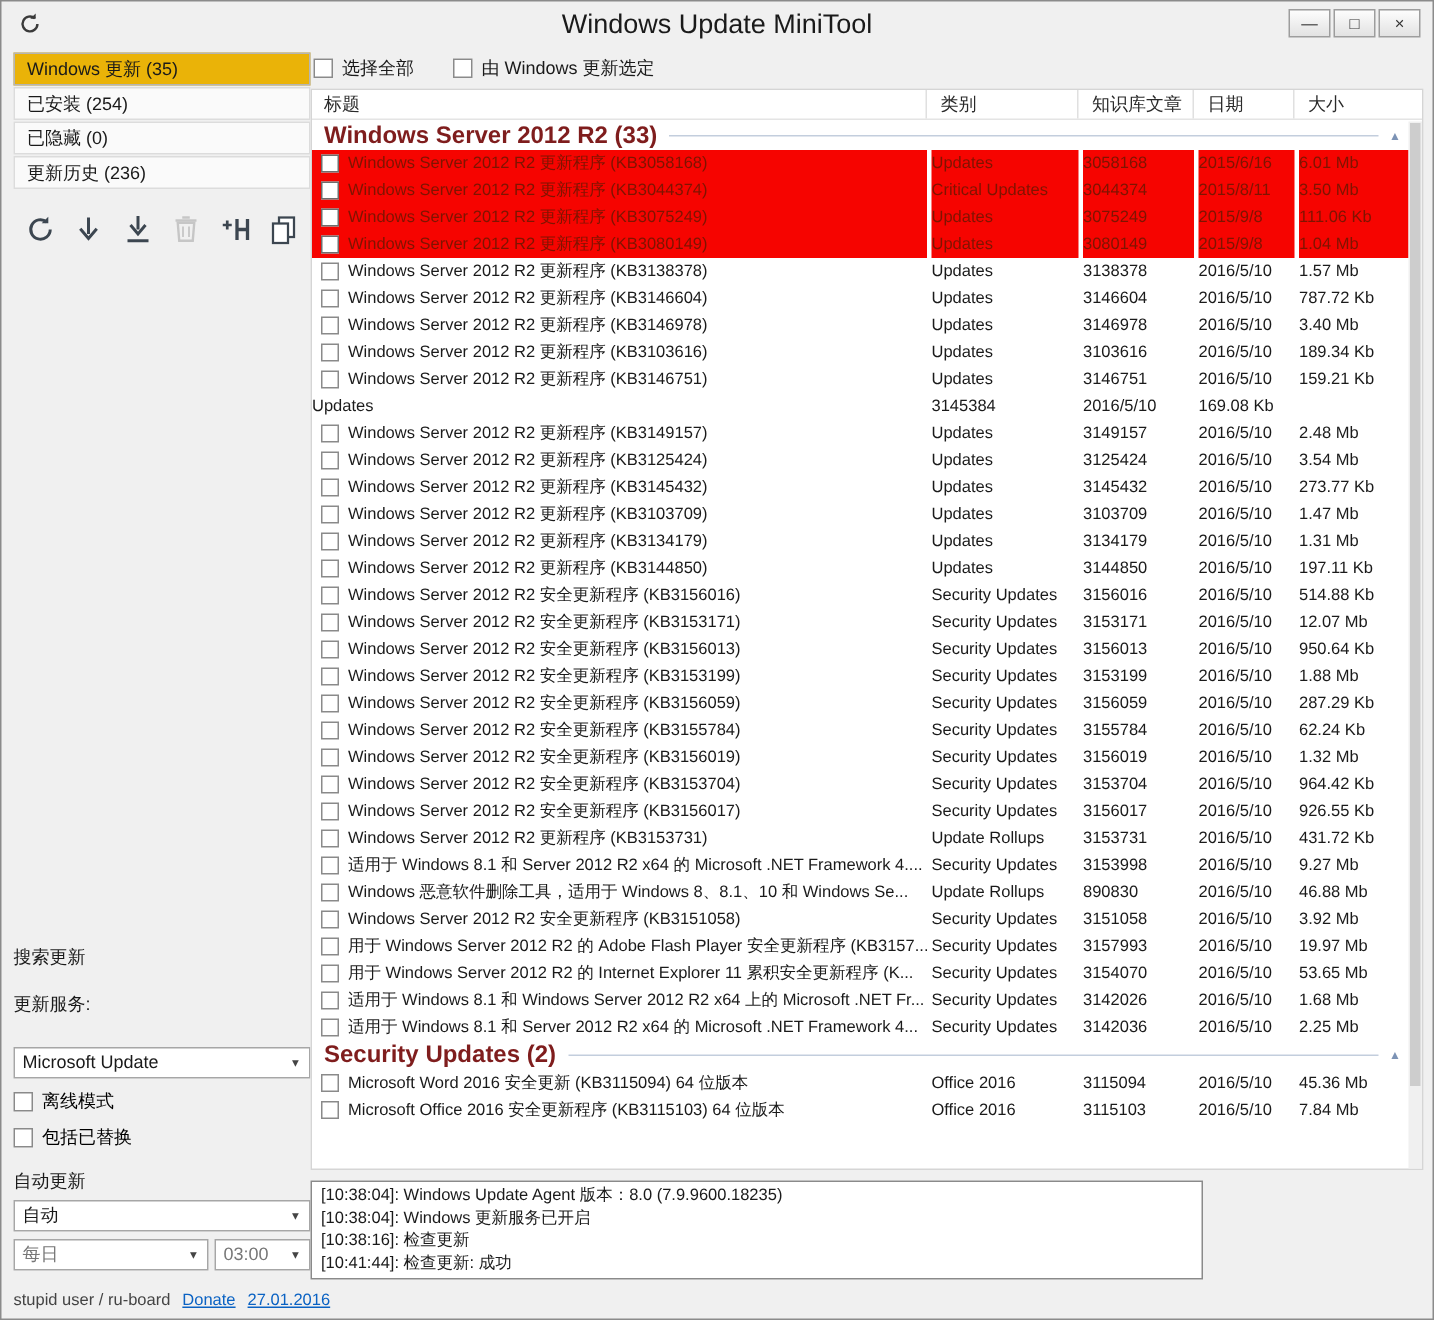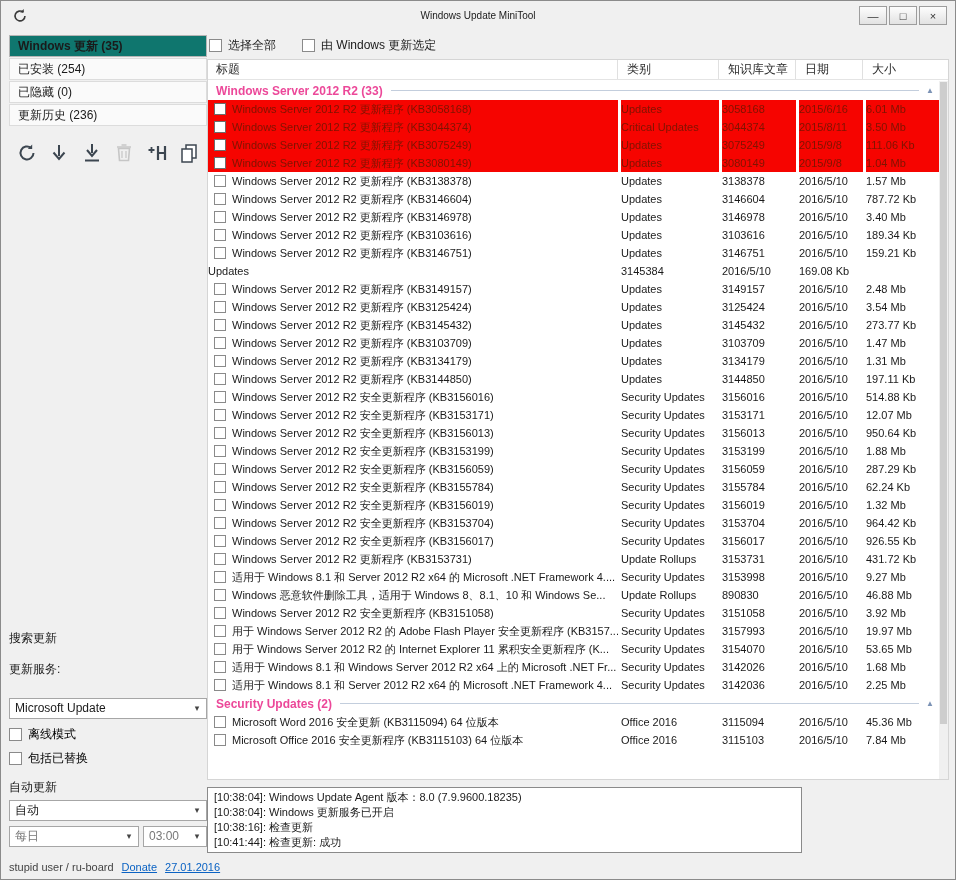--- a/index.html
+++ b/index.html
@@ -3,31 +3,31 @@
 <meta charset="utf-8">
 <style>
   * { box-sizing: border-box; margin: 0; padding: 0; }
   html,body { width:956px; height:880px; overflow:hidden; background:#d8d8d8;
               font-family:"Liberation Sans","DejaVu Sans",sans-serif; }
   .window { position:absolute; inset:0; background:#f0f0f0; border:1px solid #8b8b8b; }
 
   
   .titlebar { position:relative; height:30px; }
   .tb-icon { position:absolute; left:10px; top:6px; width:18px; height:18px; cursor:pointer; }
-  .tb-title { line-height:30px; text-align:center; font-size:10px; color:#1a1a1a; }
+  .tb-title { line-height:30px; text-align:center; font-size:18px; color:#1a1a1a; }
   .win-controls { position:absolute; right:8px; top:5px; display:flex; gap:2px; }
   .win-btn { width:28px; height:19px; border:1px solid #9d9d9d;
              background:linear-gradient(#fdfdfd,#e2e2e2); color:#333; font-size:11px;
              display:flex; align-items:center; justify-content:center; cursor:pointer; }
 
   
   .sidebar { position:absolute; left:8px; top:34px; width:198px; bottom:6px; }
   .nav-item { height:22px; line-height:21px; padding-left:8px; font-size:12px; color:#1a1a1a;
               background:#fafafa; border:1px solid #dcdcdc; margin-bottom:1px; cursor:pointer; }
-  .nav-item.selected { background:#0f766e; border-color:#b5b5b5;font-weight:bold; }
+  .nav-item.selected { background:#eab308; border-color:#b5b5b5; }
   .side-toolbar { display:flex; justify-content:space-between; align-items:center;
                   padding:14px 6px 0 6px; }
   .tool-icon { width:24px; height:24px; display:flex; align-items:center; justify-content:center; cursor:pointer; }
   .tool-icon.disabled { cursor:default; }
 
   .sidebar-bottom { position:absolute; left:0; right:0; bottom:26px; }
   .lbl { font-size:12px; color:#1a1a1a; }
   .search-label { margin-bottom:14px; }
   .service-label { margin-bottom:20px; }
   .combo { position:relative; height:21px; background:#fff; border:1px solid #a6a6a6;
@@ -55,21 +55,21 @@
            background:#fff; border:1px solid #d5d5d5; }
   .header-row { display:grid; grid-template-columns:410px 98px 74px 64px 75px; column-gap:3px;
                 height:20px; font-size:12px; color:#2a2a2a; border-bottom:1px solid #e4e4e4; }
   .header-cell { line-height:19px; padding-left:6px; border-right:1px solid #e0e0e0;
                  overflow:hidden; white-space:nowrap; cursor:pointer; }
   .header-cell:first-child { padding-left:8px; }
   .header-cell:last-child { border-right:none; }
 
   .list { position:absolute; top:21px; left:0; right:9px; bottom:0; overflow:hidden; }
   .group-header { display:flex; align-items:center; height:19px; padding:0 5px 0 8px; cursor:pointer; }
-  .gh-title { color:#ec4899; font-size:12px; font-weight:bold; white-space:nowrap; }
+  .gh-title { color:#7f1d1d; font-size:16px; font-weight:bold; white-space:nowrap; }
   .gh-line { flex:1; border-top:1px solid #c3cedd; margin:0 7px 0 8px; }
   .gh-arrow { color:#7c93b5; font-size:8px; }
 
   .row { display:grid; grid-template-columns:410px 98px 74px 64px 75px; column-gap:3px;
          height:18px; font-size:11px; color:#1a1a1a; cursor:default; }
   .cell { line-height:18px; height:18px; overflow:hidden; white-space:nowrap; }
   .c-title { display:flex; align-items:center; gap:6px; padding-left:6px; }
   .row .cb { width:12px; height:12px; flex:0 0 12px; }
   .row.red .cell { background:#f60400; color:#7e1400; }
   .row.red .cb { background:#fff; border-color:#6d6d6d; }

